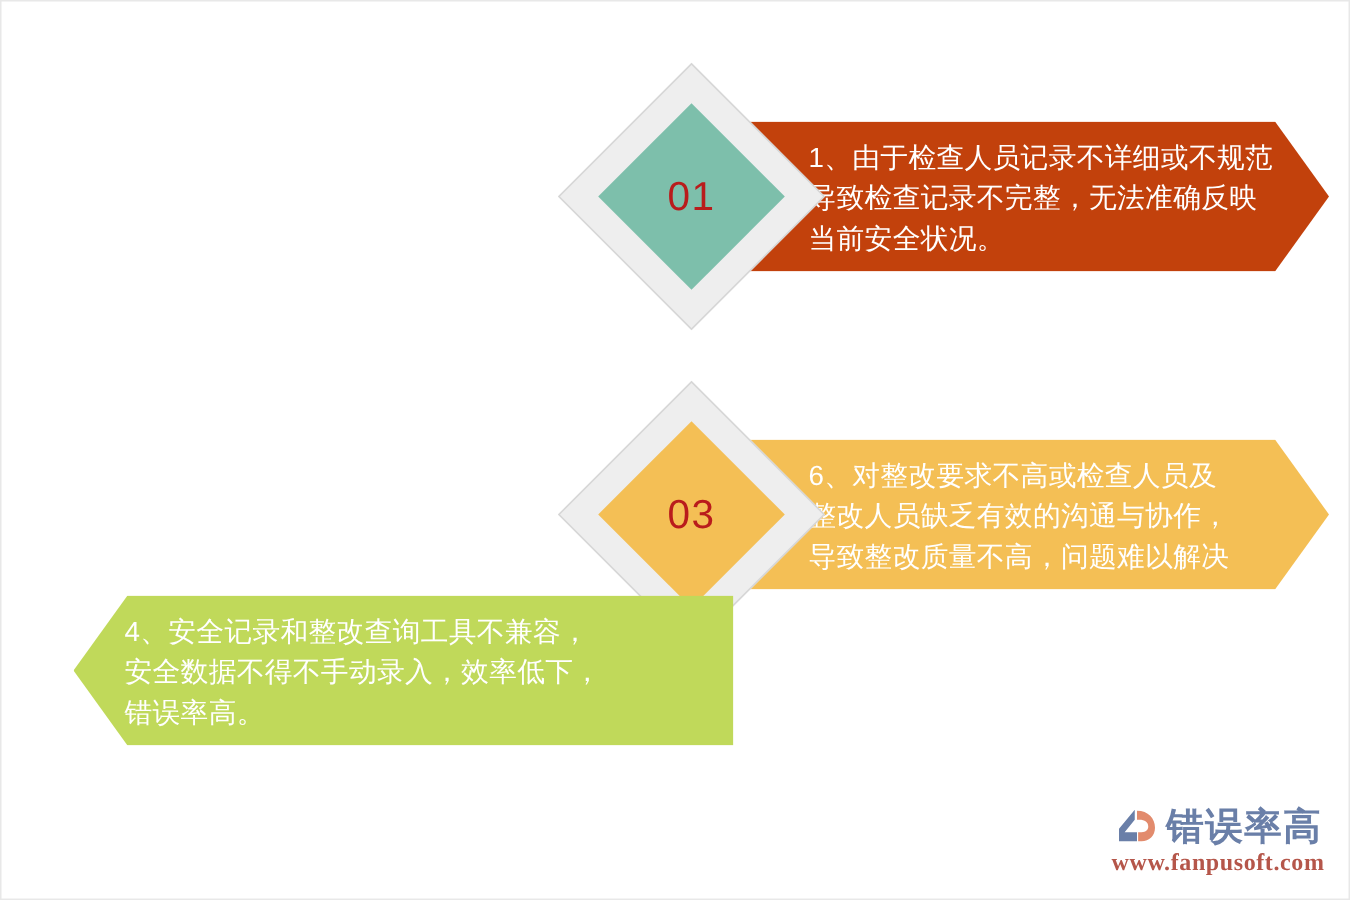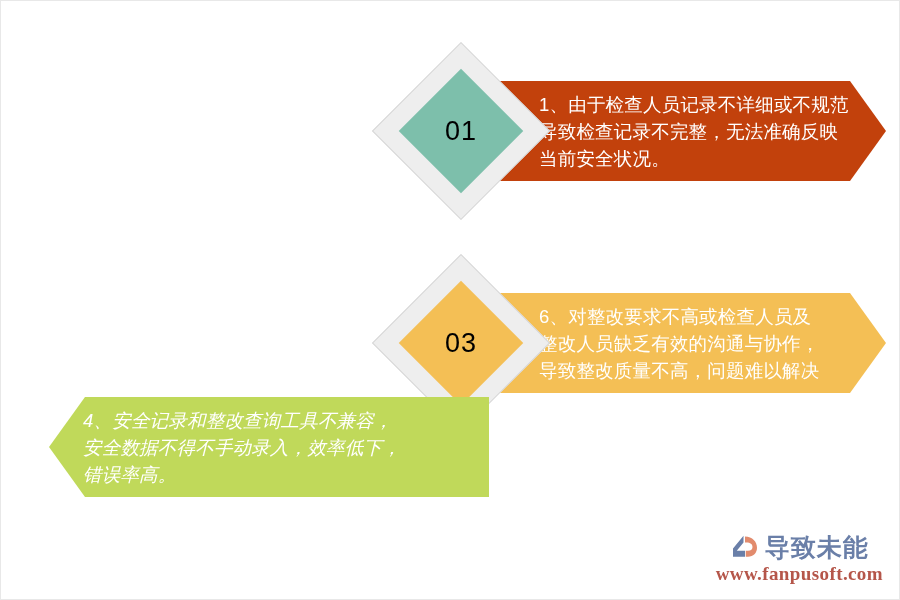--- a/index.html
+++ b/index.html
@@ -94,21 +94,21 @@
   .diamond-num {
     position: absolute;
     left: 0;
     top: 0;
     width: 126px;
     height: 126px;
     display: flex;
     align-items: center;
     justify-content: center;
     font-size: 27px;
-    color: #000000;
+    color: #b91c1c;
     letter-spacing: 1px;
   }
 
   
   .logo {
     position: absolute;
     right: 16px;
     bottom: 14px;
     display: flex;
     flex-direction: column;
@@ -125,21 +125,21 @@
   }
   .logo-name {
     font-size: 25px;
     font-weight: bold;
     color: #6a7fa8;
     letter-spacing: 1px;
     line-height: 30px;
   }
   .logo-url {
     font-family: "Liberation Serif", "DejaVu Serif", serif;
-    font-size: 19px;
+    font-size: 16px;
     font-weight: bold;
     color: #b5564a;
     letter-spacing: 0.4px;
     margin-top: 1px;
   }
 </style>
 </head>
 <body>
 
 <div id="canvas">
@@ -167,34 +167,34 @@
 整改人员缺乏有效的沟通与协作，
 导致整改质量不高，问题难以解决</div>
       </div>
       <div class="diamond-wrap" style="left:397px; top:-13px;">
         <div class="diamond-outer"></div>
         <div class="diamond-inner" style="background:#f4bf55;"></div>
         <div class="diamond-num">03</div>
       </div>
     </div>
 
-    <div class="row" style="left:0; top:396px; width:889px;font-style:italic;">
+    <div class="row" style="left:0; top:396px; width:889px;">
       <div class="banner left" style="left:48px; width:440px; background:#c0d95a;">
         <div class="banner-text">4、安全记录和整改查询工具不兼容，
 安全数据不得不手动录入，效率低下，
 错误率高。</div>
       </div>
     </div>
 
     <div class="logo">
       <div class="logo-top">
         <svg class="logo-mark" viewBox="0 0 40 40">
           <path d="M4 22 L18 5 L18 14 L9 25 L20 25 L20 33 L4 33 Z" fill="#6a7fa8"></path>
           <path d="M20 6 C30 6 36 13 36 21 C36 28 31 33 24 33 L21 33 L21 25 L24 25
                    C28 25 30 23 30 20 C30 16 27 14 22 14 L20 14 Z" fill="#e28b6d"></path>
         </svg>
-        <div class="logo-name">导致未能</div>
+        <div class="logo-name">错误率高</div>
       </div>
       <div class="logo-url">www.fanpusoft.com</div>
     </div>
 
   </div>
 </div>
 
 </body></html>

